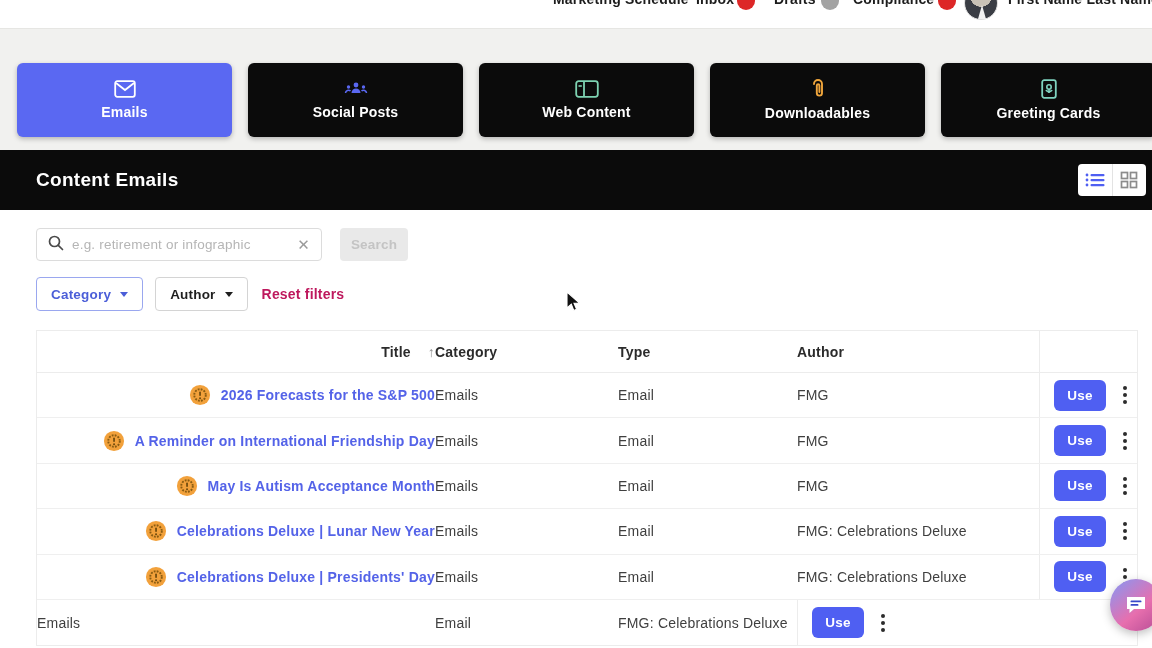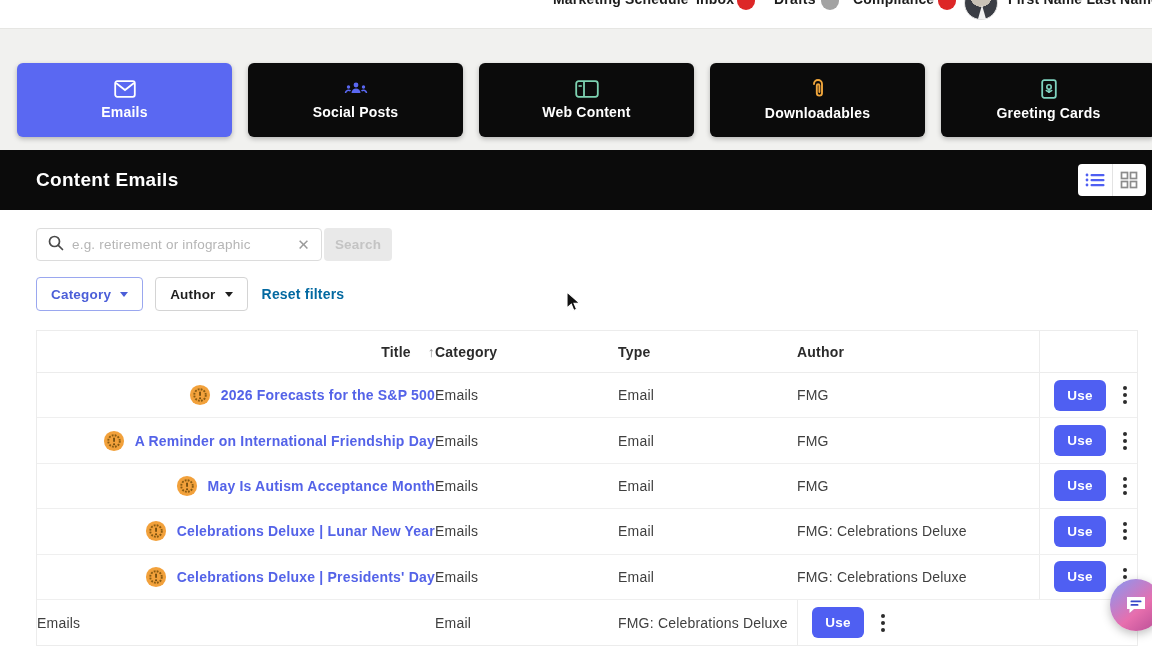--- a/index.html
+++ b/index.html
@@ -35,29 +35,29 @@
   .viewtoggle .seg { flex:1; display:flex; align-items:center; justify-content:center; cursor:pointer; }
   .viewtoggle .seg + .seg { border-left:1px solid #e3e3e3; }
   
   .content { position:absolute; left:0; top:210px; width:1152px; height:438px; background:#ffffff; }
   
   .searchwrap { position:absolute; left:36px; top:18px; width:286px; height:33px; border:1px solid #dcdcdc; border-radius:4px; background:#fff; display:flex; align-items:center; }
   .searchwrap input { border:none; outline:none; flex:1; font-size:13.5px; color:#444; font-family:inherit; letter-spacing:.2px; background:transparent; }
   .searchwrap input::placeholder { color:#b5b5b5; }
   .sicon { margin:0 8px 0 11px; }
   .clearx { font-size:15px; color:#9a9a9a; padding:0 11px; cursor:pointer; }
-  .searchbtn { position:absolute; left:324px; top:18px; width:68px; height:33px; background:#e9e9e9; border:none; border-radius:4px;
+  .searchbtn { position:absolute; left:340px; top:18px; width:68px; height:33px; background:#e9e9e9; border:none; border-radius:4px;
     color:#c4c4c4; font-size:13.5px; font-weight:700; font-family:inherit; letter-spacing:.2px; }
   
   .filters { position:absolute; left:36px; top:67px; height:34px; display:flex; align-items:center; }
   .fbtn { height:34px; border-radius:4px; background:#fff; display:flex; align-items:center; gap:9px; padding:0 14px; font-size:13.5px; font-weight:700; cursor:pointer; }
   .fbtn.cat { border:1px solid #9aa7ef; color:#4b5ed8; margin-right:12px; }
   .fbtn.auth { border:1px solid #d4d4d4; color:#1f1f1f; margin-right:14px; }
   .caret { width:0; height:0; border-left:4.5px solid transparent; border-right:4.5px solid transparent; border-top:5.5px solid currentColor; margin-top:1px; }
-  .resetlink { color:#0369a1; font-size:14px; font-weight:700; cursor:pointer; }
+  .resetlink { color:#be185d; font-size:14px; font-weight:700; cursor:pointer; }
   
   .table { position:absolute; left:36px; top:120px; width:1102px; border:1px solid #ececec; background:#fff; }
   .trow { display:grid; grid-template-columns:398px 183px 179px 242px 100px; align-items:center; }
   .thead { height:42px; border-bottom:1px solid #ececec; }
   .thead .cell { font-size:14px; font-weight:700; color:#2b2b2b; }
   .sortarrow { color:#8f8f8f; font-weight:400; margin-left:7px; font-size:14px; }
   .tbody .trow { height:45.4px; border-bottom:1px solid #efefef; }
   .tbody .trow:last-child { border-bottom:none; }
   .cell { font-size:14px; color:#3f3f3f; }
   .cell.title { padding-left:12px; display:flex; align-items:center; gap:10px;justify-content:flex-end; }

